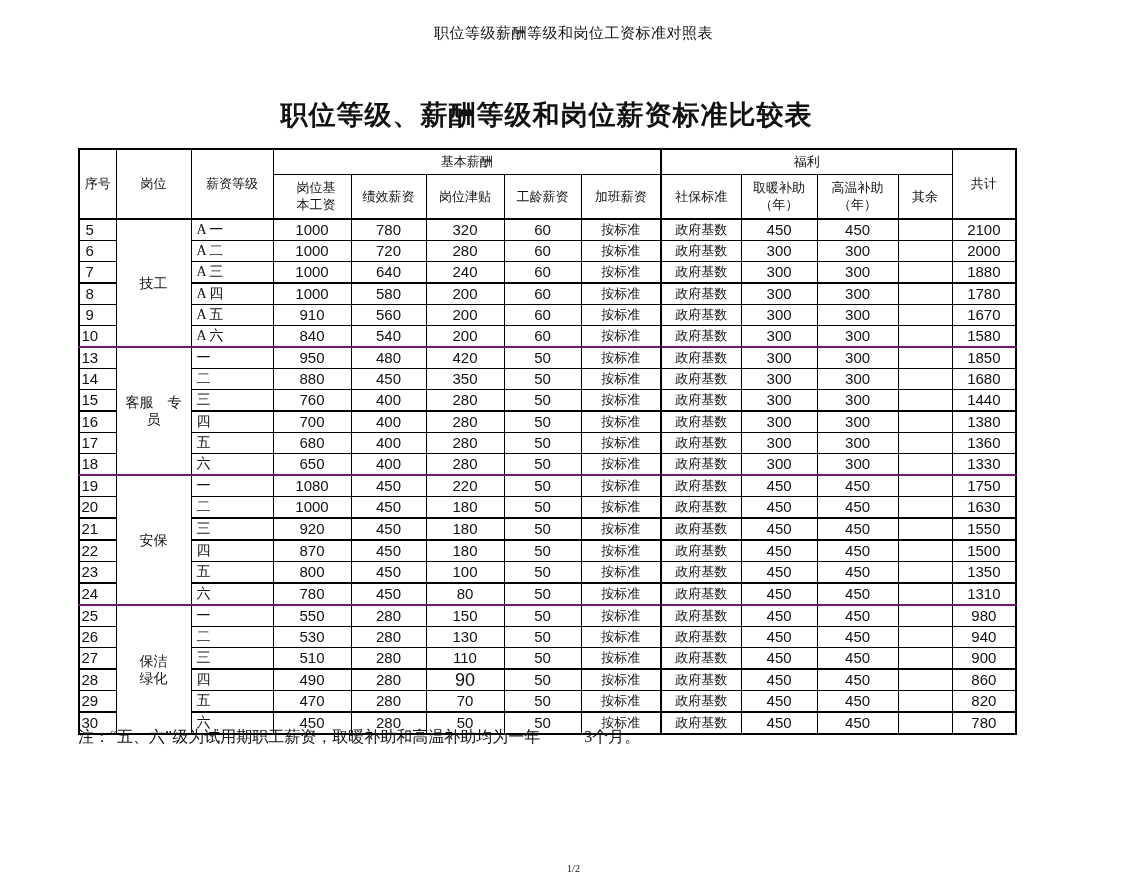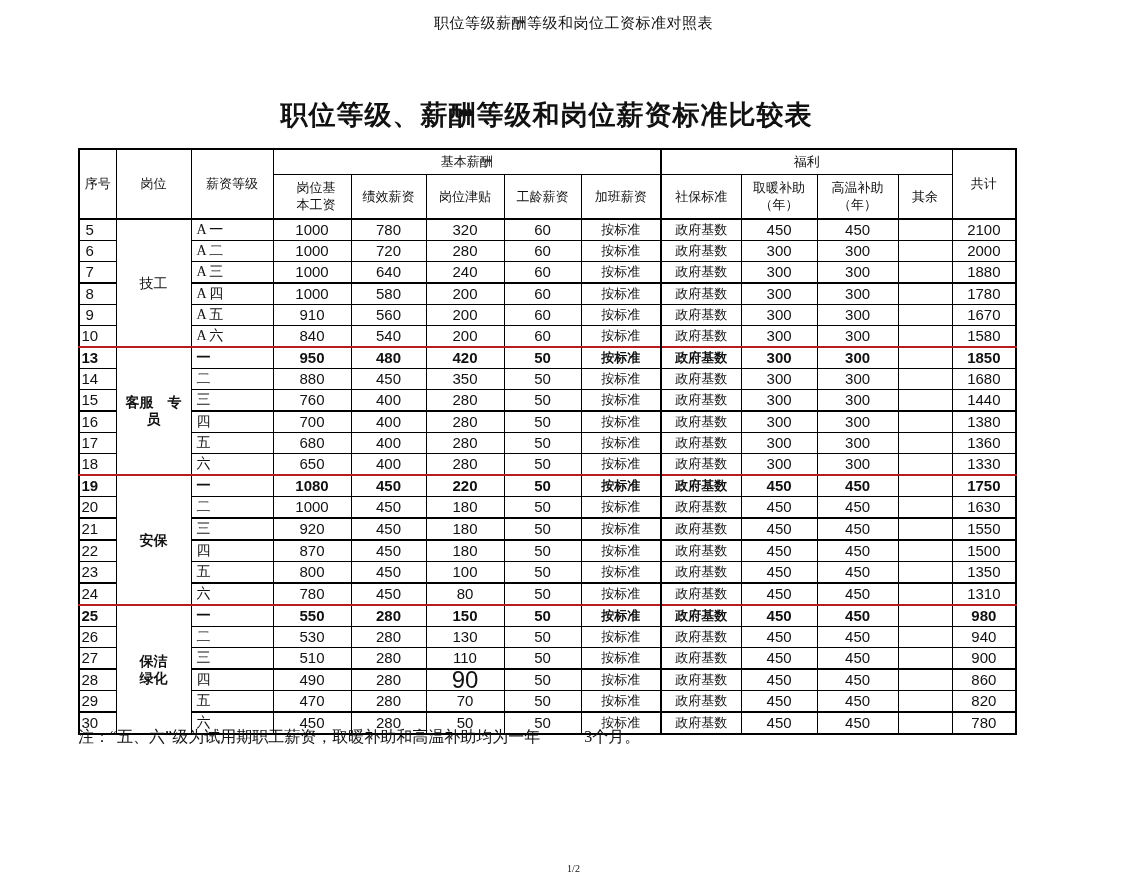--- a/index.html
+++ b/index.html
@@ -6,21 +6,21 @@
   html, body { margin: 0; padding: 0; }
   body {
     width: 1147px; height: 886px;
     background: #ffffff;
     color: #111111;
     font-family: "Liberation Serif", serif;
     position: relative;
     overflow: hidden;
   }
   .doc-header {
-    position: absolute; top: 14px; left: 0; width: 100%;
+    position: absolute; top: 24px; left: 0; width: 100%;
     text-align: center; font-size: 15px; letter-spacing: .5px;
   }
   .page-title {
     position: absolute; top: 97px; left: 78px; width: 937px;
     text-align: center; font-size: 27px; font-weight: 700; letter-spacing: 1px;
   }
   table.salary {
     position: absolute; top: 148px; left: 78px; width: 937px;
     border-collapse: collapse; table-layout: fixed;
     border: 2px solid #000;
@@ -34,22 +34,22 @@
   thead th { font-weight: 400; font-size: 13px; text-align: center; }
   thead tr.r1 th { height: 25px; }
   thead tr.r2 th { height: 45px; line-height: 17px; }
   th.hl { text-align: right; padding: 0 15px; white-space: normal; line-height: 16px; }
   .bl2 { border-left: 2px solid #000; text-align: center; }
   tbody td { height: 21px; font-size: 13px; text-align: center; line-height: 20px; }
   td.num { font-family: "Liberation Sans", "DejaVu Sans", sans-serif; font-size: 15px; }
   td.c-no { font-family: "Liberation Sans", "DejaVu Sans", sans-serif; font-size: 15px; padding-right: 16px; }
   td.c-grade { text-align: left; padding-left: 5px; font-size: 14px; }
   td.c-pos { font-size: 14px; line-height: 17px; white-space: normal; margin-top: 37px; }
-  td.big-num { font-size: 24px; }
-  tr.group-start td { border-top: 2px solid #b91c1c; font-weight: bold; }
+  td.big-num { font-size: 18px; }
+  tr.group-start td { border-top: 2px solid #701a75; }
   tr.thick td { border-bottom: 2px solid #000; }
   .note { position: absolute; top: 727px; left: 78px; font-size: 16px; }
   .note-gap { display: inline-block; width: 44px; }
   .page-footer {
     position: absolute; top: 863px; left: 0; width: 100%;
     text-align: center; font-size: 10px; font-weight: 400;
   }
 </style>
 </head>
 <body>

